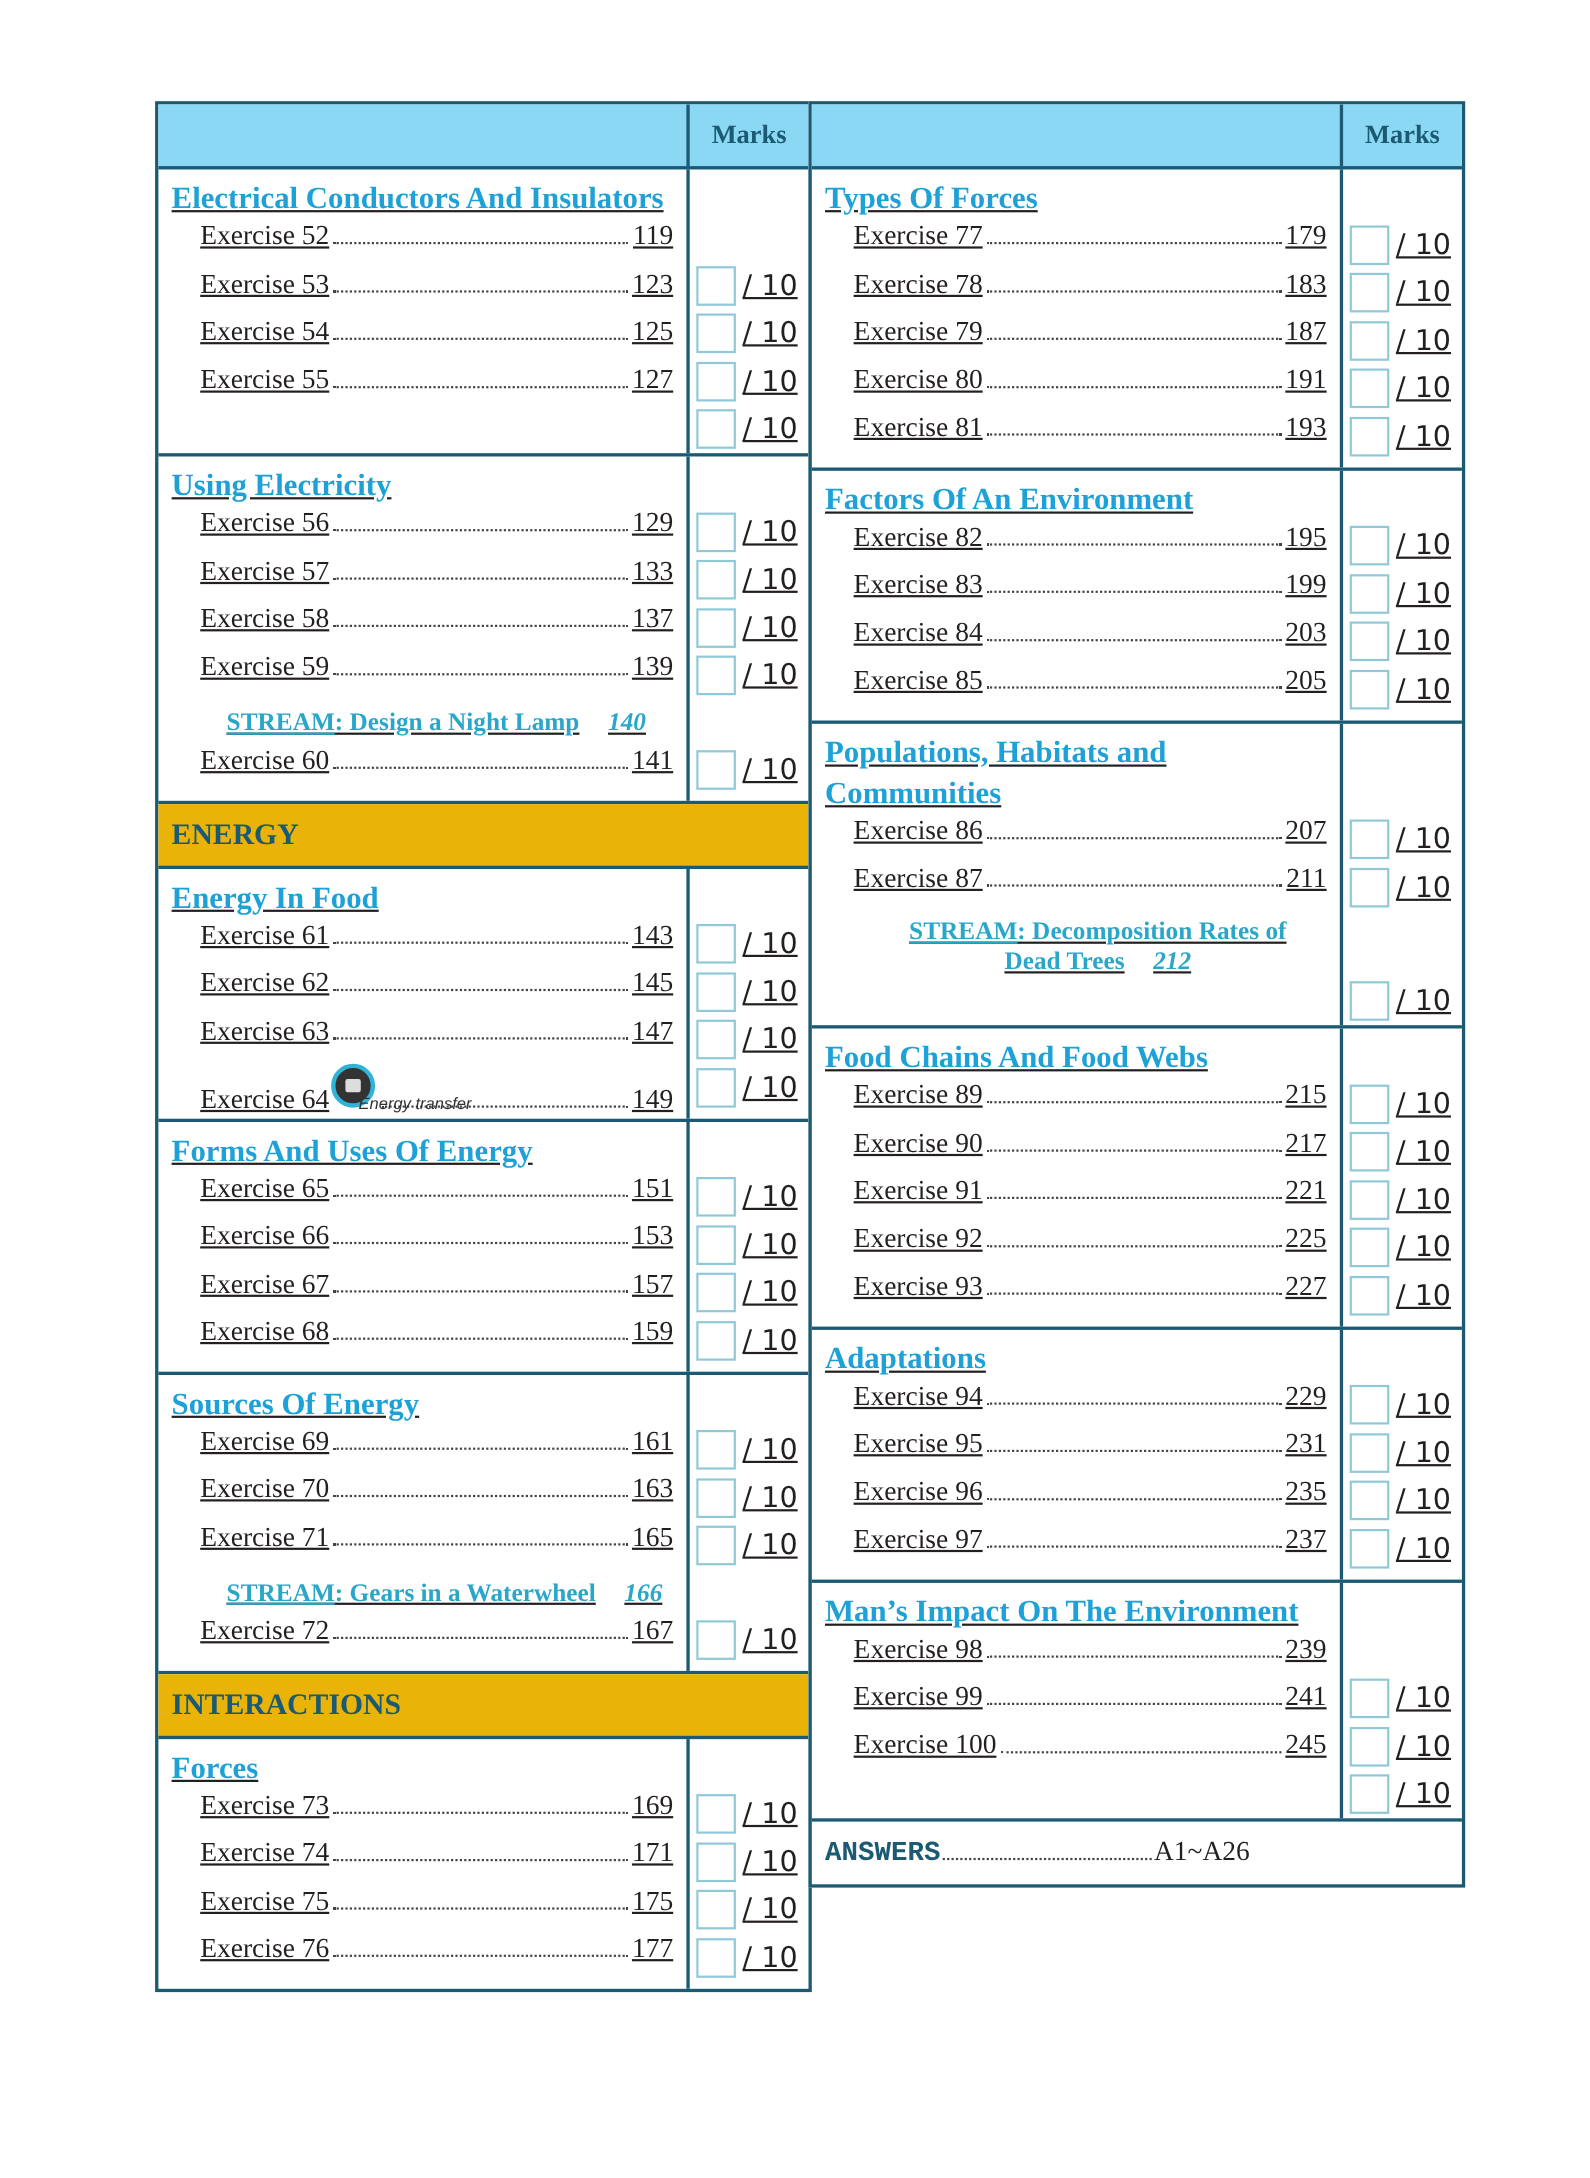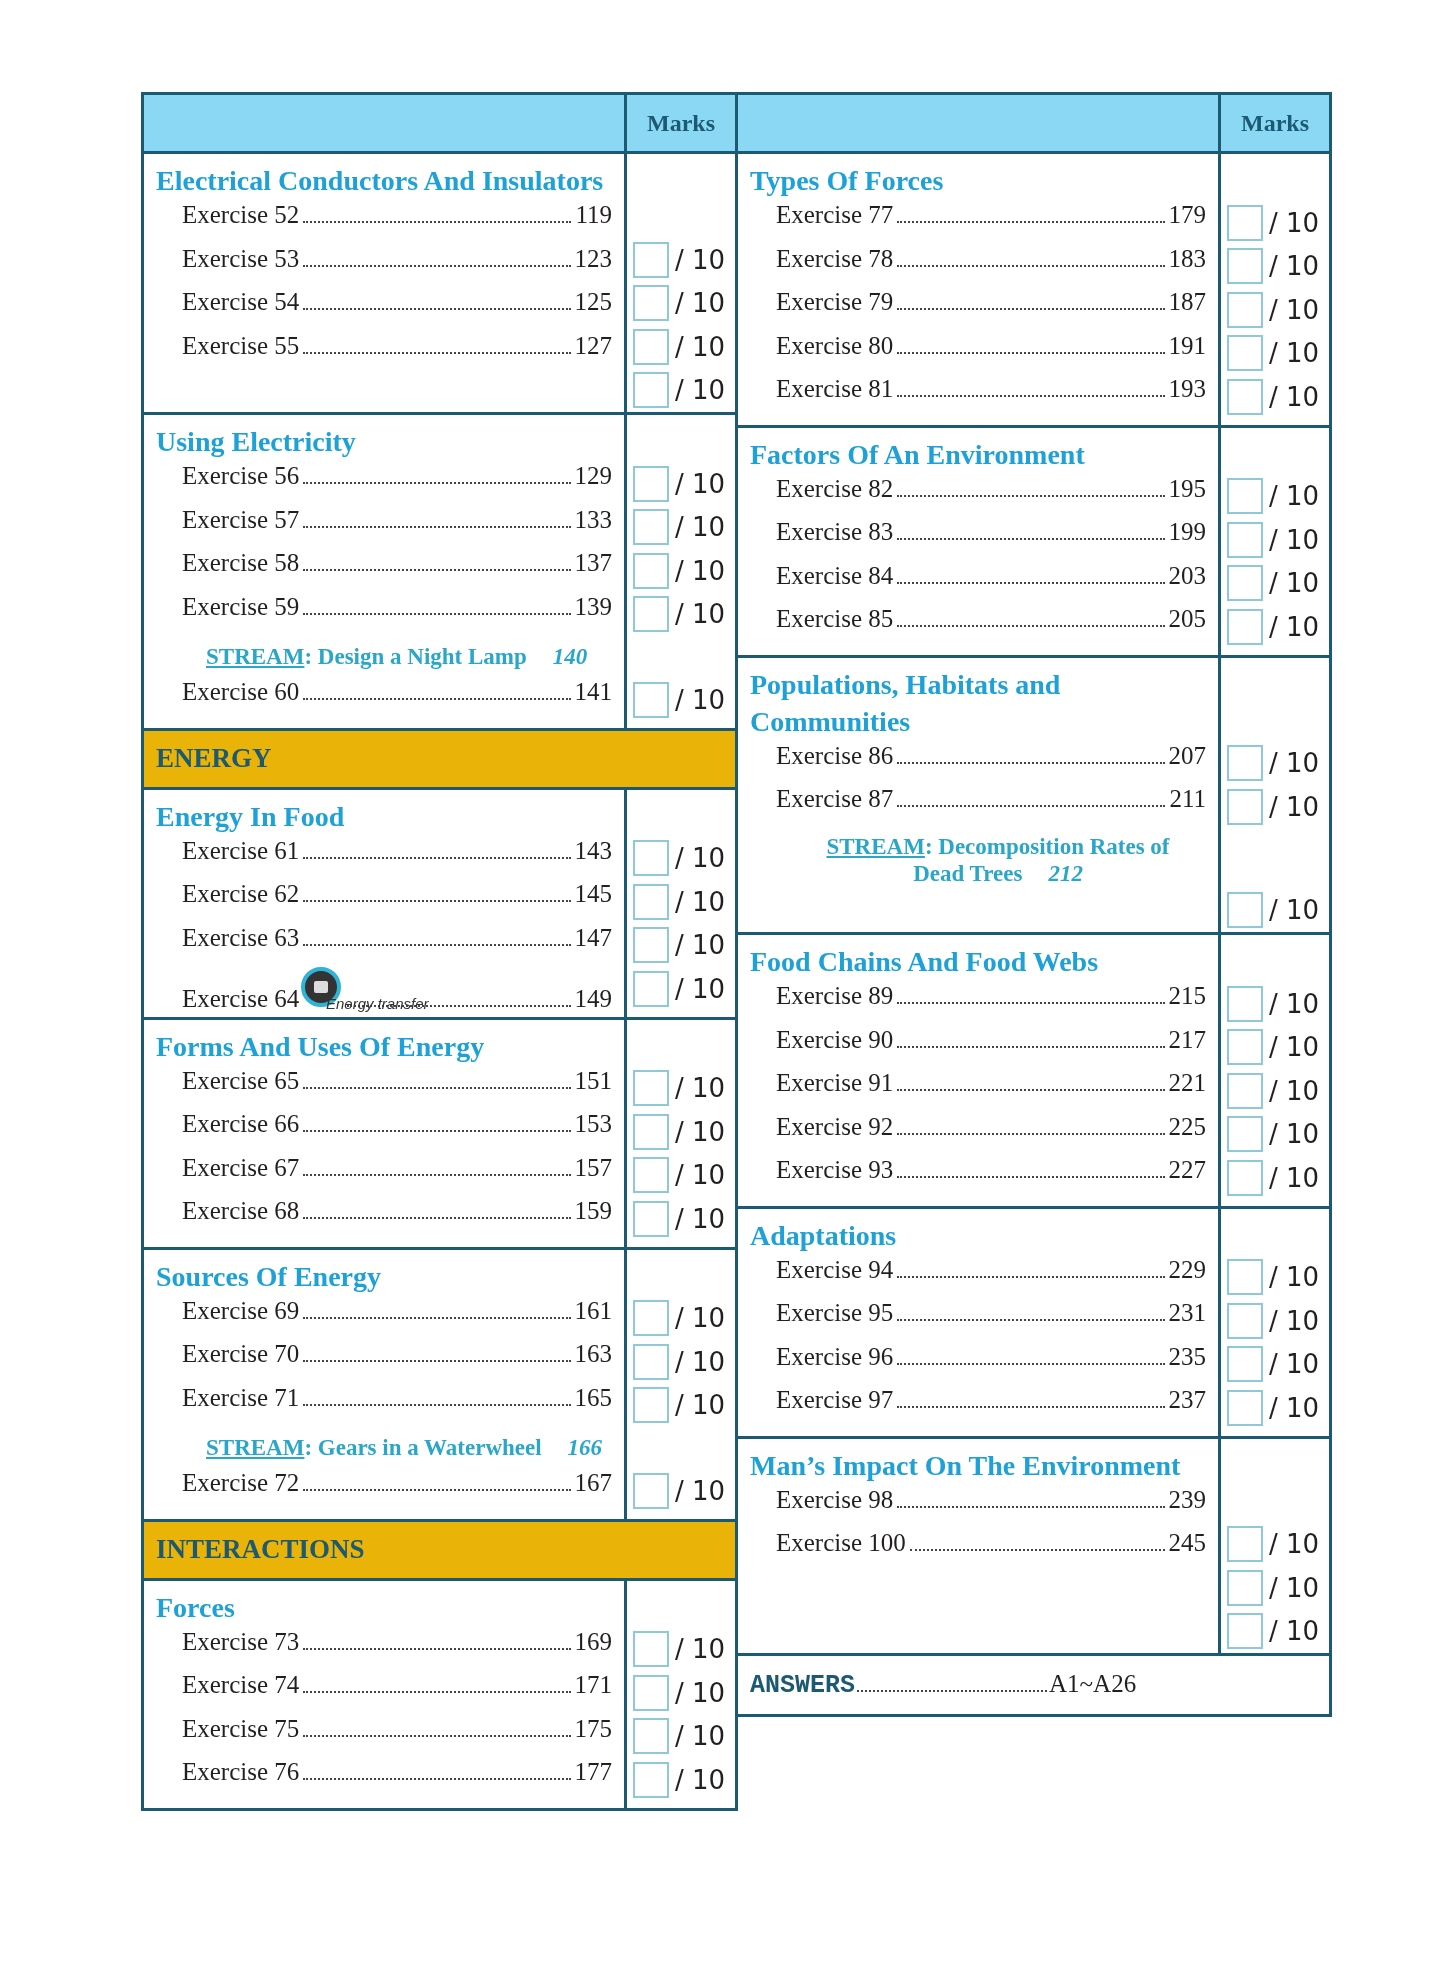--- a/index.html
+++ b/index.html
@@ -3,21 +3,21 @@
 <meta charset="utf-8">
 <style>
   html, body { margin: 0; padding: 0; background: #ffffff; }
   body { width: 1445px; height: 1980px; position: relative; font-family: "Liberation Serif", serif; color: #231f20; }
   .col { position: absolute; top: 92px; width: 597px; border: 3px solid #1b5a72; box-sizing: border-box; background: #fff; }
   .col.left { left: 141px; }
   .col.right { left: 735px; }
   .hdr { display: flex; height: 56px; background: #8bd8f5; border-bottom: 3px solid #1b5a72; }
   .hdr .blank { flex: 1; border-right: 3px solid #1b5a72; }
   .hdr .marks { width: 108px; display: flex; align-items: center; justify-content: center; font-weight: bold; font-size: 24px; color: #1b5a72; }
-  .section { display: flex; border-bottom: 3px solid #1b5a72; }
+  .section { display: flex; border-bottom: 3px solid #1b5a72; text-decoration: underline; }
   .section:last-child { border-bottom: none; }
   .section .main { flex: 1; border-right: 3px solid #1b5a72; padding: 8px 12px 6px 12px; }
   .section .marks-col { width: 108px; padding-top: 8px; box-sizing: border-box; }
   .title { font-weight: bold; color: #1da1d6; font-size: 28px; line-height: 37px; margin-bottom: 2px; }
   .row { display: flex; align-items: baseline; height: 43.5px; font-size: 25px; padding-left: 26px; }
   .row .lbl { white-space: nowrap; }
   .row .dots { flex: 1; border-bottom: 2px dotted #444; margin: 0 4px 6px 4px; }
   .row .pg { white-space: nowrap; }
   .stream { height: 42px; padding-left: 50px; font-size: 23px; font-weight: bold; color: #2aa6c9; display: flex; align-items: center; }
   .stream .pg-i { font-style: italic; margin-left: 26px; }
@@ -569,20 +569,25 @@
     </div>
     <div class="section" style="border-bottom: 3px solid rgb(27, 90, 114);">
       <div class="main">
         <div class="title">Man’s Impact On The Environment</div>
         <div class="row">
           <span class="lbl">Exercise 98</span>
           <span class="dots"></span>
           <span class="pg">239</span>
         </div>
         <div class="row">
+          <span class="lbl">Exercise 99</span>
+          <span class="dots"></span>
+          <span class="pg">241</span>
+        </div>
+        <div class="row">
           <span class="lbl">Exercise 100</span>
           <span class="dots"></span>
           <span class="pg">245</span>
         </div>
       </div>
       <div class="marks-col">
         <div style="height: 76px;"></div>
         <div class="mrow">
           <span class="box"></span>
           <span class="slash">/ 10</span>

